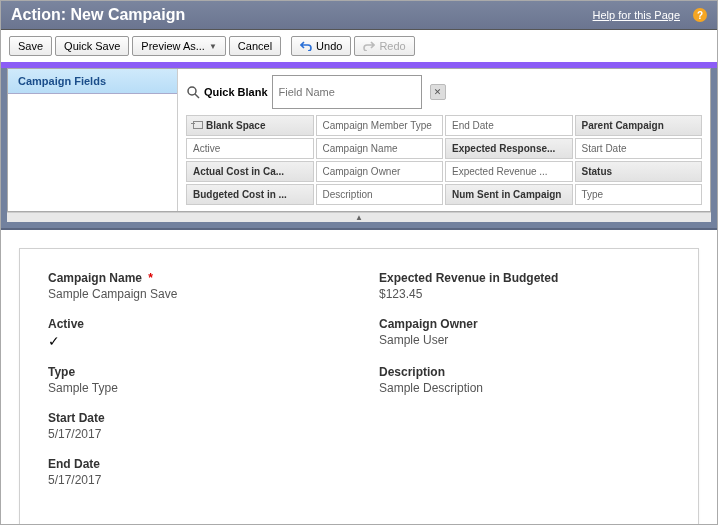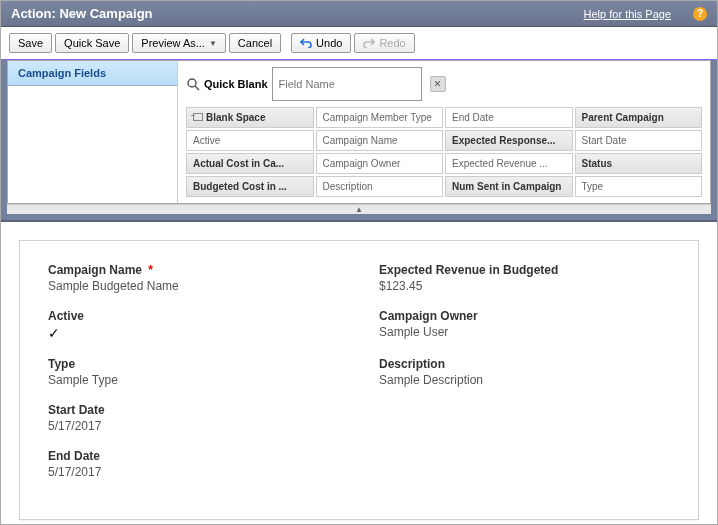--- a/index.html
+++ b/index.html
@@ -1,22 +1,22 @@
 <!DOCTYPE html>
 <html><head>
 <meta charset="utf-8">
 <style>
 * { box-sizing: border-box; margin: 0; padding: 0; }
 body { font-family: Arial, Helvetica, sans-serif; font-size: 11px; background: #fff; width: 718px; height: 525px; overflow: hidden; border: 1px solid #aaa; }
 .header { background: linear-gradient(#7a859e, #6b7590); color: #fff; padding: 5px 10px; display: flex; justify-content: space-between; align-items: center; border-bottom: 1px solid #555; }
-.header-title { font-weight: bold; font-size: 13px; }
-.header-right { display: flex; align-items: center; gap: 22px; }
+.header-title { font-weight: bold; font-size: 16px; }
+.header-right { display: flex; align-items: center; gap: 13px; }
 .help-link { color: #fff; text-decoration: underline; cursor: pointer; }
 .help-icon { width: 14px; height: 14px; background: #f5a623; border-radius: 50%; display: flex; align-items: center; justify-content: center; color: #fff; font-weight: bold; font-size: 10px; }
-.toolbar { background: #fff; padding: 6px 8px; border-bottom: 1px solid #8b5cf6; display: flex; gap: 3px; }
+.toolbar { background: #fff; padding: 6px 8px; border-bottom: 6px solid #8b5cf6; display: flex; gap: 3px; }
 .btn { background: linear-gradient(#fdfdfd, #ececec); border: 1px solid #999; border-radius: 2px; padding: 3px 8px; font-size: 11px; cursor: pointer; display: flex; align-items: center; gap: 4px; }
 .btn.disabled { color: #aaa; cursor: default; }
 .dropdown-arrow { font-size: 8px; color: #555; }
 .undo-icon, .redo-icon { display: inline-block; }
 .undo-icon svg, .redo-icon svg { display: block; }
 .palette-wrap { background: #72819e; padding: 0 6px 6px 6px; border-bottom: 2px solid #5a6680; }
 .palette { background: #fff; border: 1px solid #aaa; display: flex; justify-content: center; }
 .palette-sidebar { width: 170px; background: #fff; border-right: 1px solid #ccc; }
 .sidebar-item { padding: 6px 10px; background: linear-gradient(#cfe9fb, #b8ddf7); color: #1a4d8a; font-weight: bold; border-bottom: 1px solid #aac; cursor: pointer; }
 .palette-main { flex: 1; padding: 6px 8px; }
@@ -119,21 +119,21 @@
   <div class="grip">
     <span class="grip-arrow">▲</span>
   </div>
 </div>
 
 <div class="canvas-wrap">
   <div class="canvas">
     <div class="field-cols" id="field-cols">
         <div class="form-field">
           <div class="form-label">Campaign Name<span class="req-star"> *</span></div>
-          <div class="form-val">Sample Budgeted Name</div>
+          <div class="form-val">Sample Campaign Save</div>
         </div>
         <div class="form-field">
           <div class="form-label">Expected Revenue in Budgeted</div>
           <div class="form-val">$123.45</div>
         </div>
         <div class="form-field">
           <div class="form-label">Active</div>
           <div class="form-val"><span class="check-icon">✓</span></div>
         </div>
         <div class="form-field">

